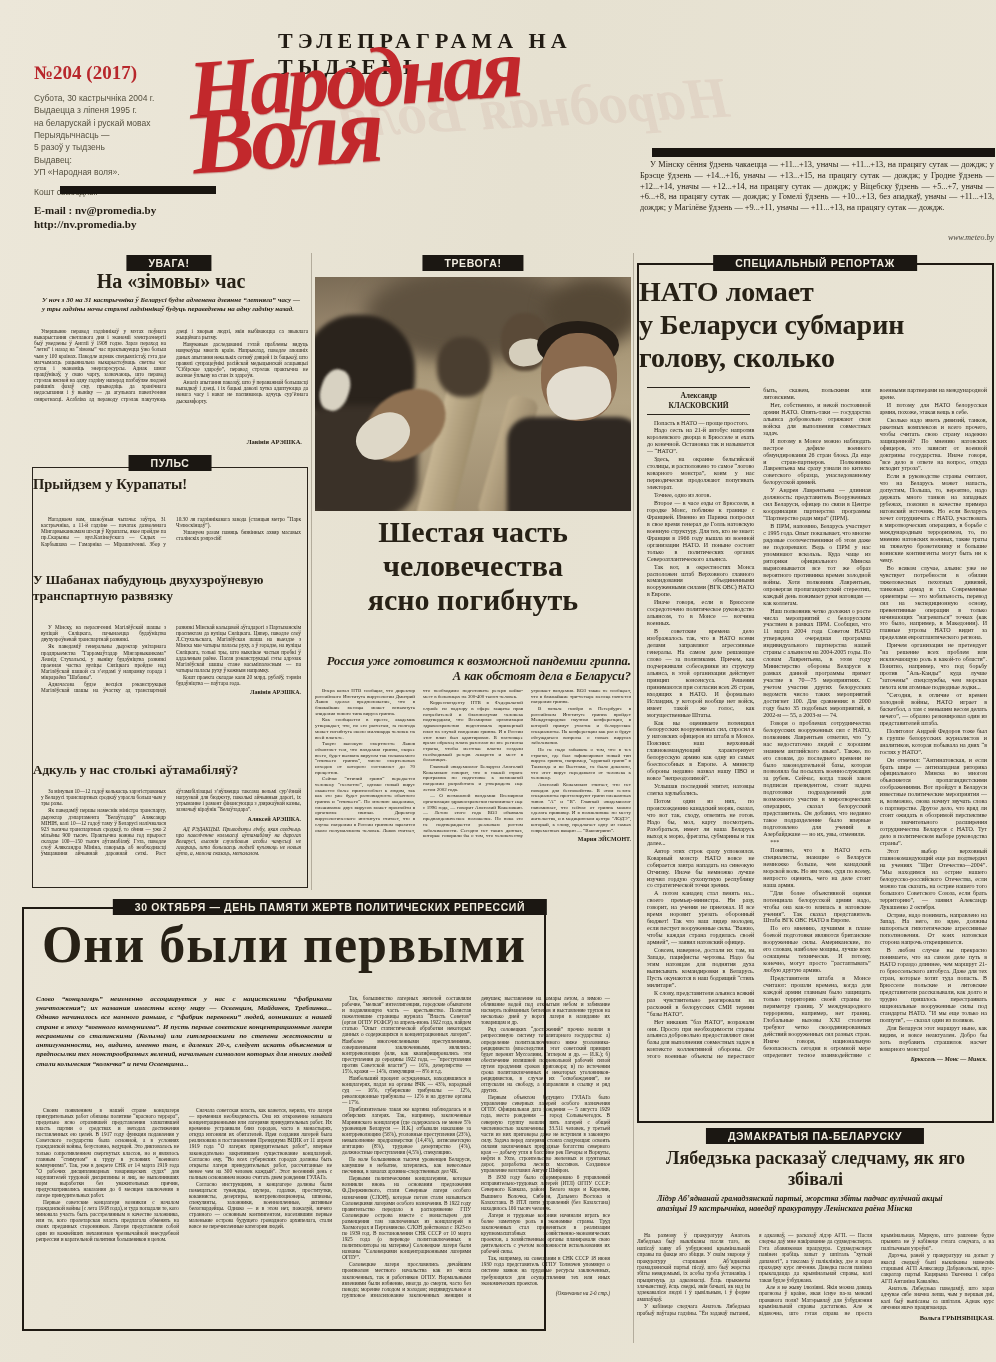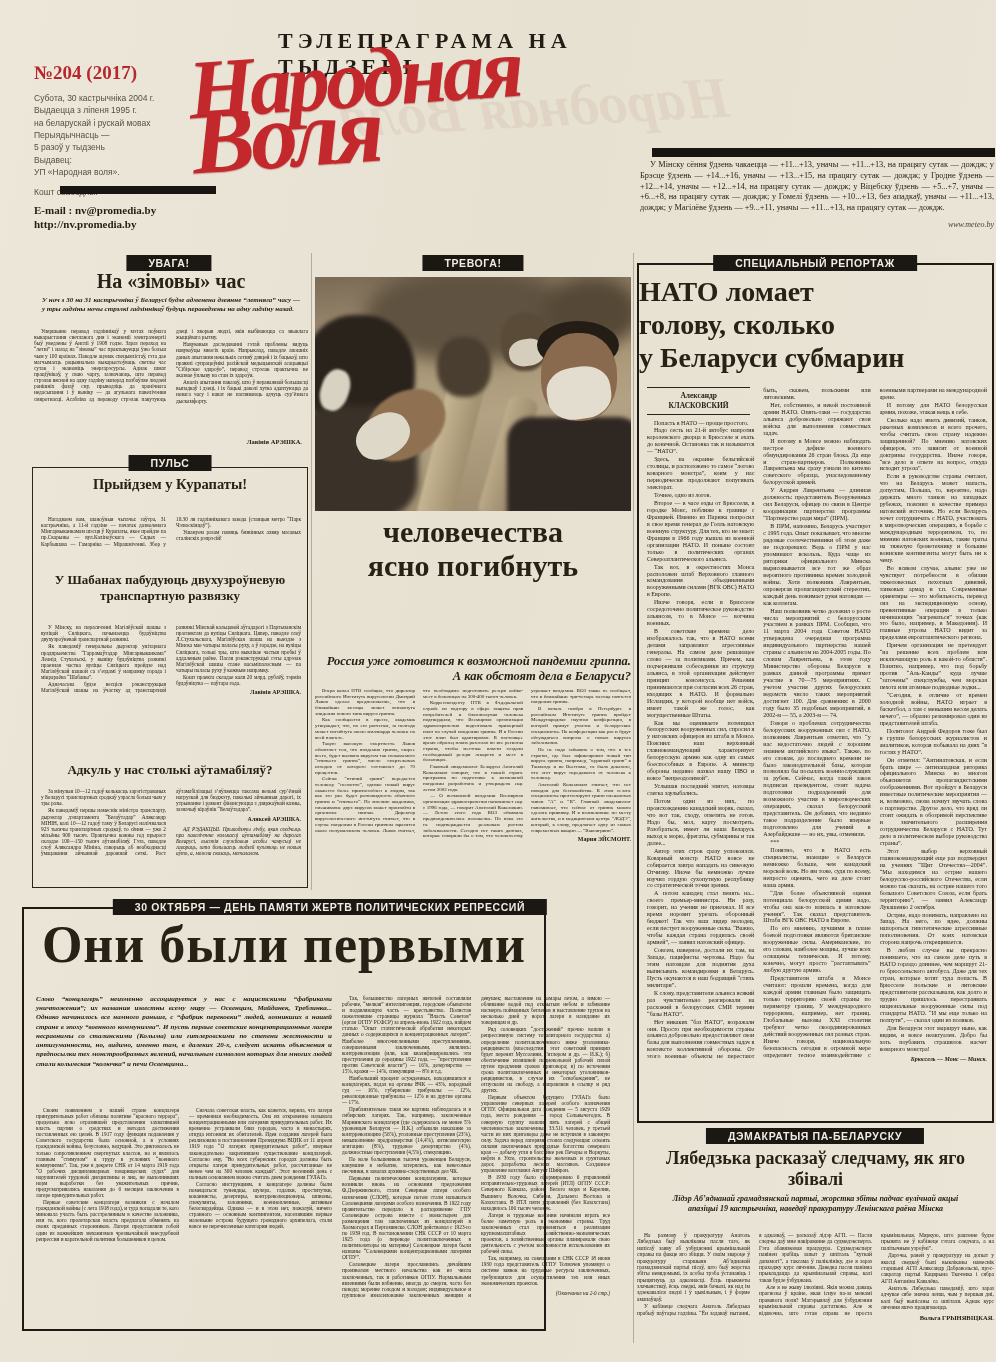--- a/index.html
+++ b/index.html
@@ -28,21 +28,21 @@
   .logo{position:absolute;left:190px;top:40px;transform:rotate(-4deg);color:#c2282c;
       font-style:italic;font-weight:bold;line-height:.92;letter-spacing:-4px;
       text-shadow:0 1px 1px rgba(140,20,22,.35)}
   .logo .l1{display:block;font-size:84px}
   .logo .l2{display:block;font-size:94px;margin:-30px 0 0 0}
 
   
   .weather{position:absolute;left:640px;top:160px;width:354px}
   .weather-title{text-align:center;font-weight:bold;font-style:italic;font-size:15px;margin-bottom:3px}
   .weather-text{font-size:8.3px;line-height:1.3;text-align:justify;text-indent:10px}
-  .weather-credit{text-align:right;font-style:italic;font-size:8px;margin-top:6px;color:#46413a}
+  .weather-credit{text-align:right;font-style:italic;font-size:8px;margin-top:19px;color:#46413a}
 
   
   .tag{position:absolute;background:#1b1712;color:#f1ecdf;font-family:"Liberation Sans",sans-serif;
       font-weight:bold;font-size:10.5px;letter-spacing:.6px;padding:2px 22px;white-space:nowrap;
       transform:translateX(-50%);z-index:5}
   .vr{position:absolute;width:1px;background:#b3ac9c}
   .colflow{text-align:justify;overflow:hidden;column-fill:balance}
   .colflow p{margin:0 0 1px;text-indent:7px}
   .byline{text-indent:0 !important;text-align:right;font-weight:bold;margin-top:3px !important}
   .note{font-style:italic}
@@ -53,21 +53,21 @@
       font-weight:bold;font-size:20px}
   .uvaga-lead{position:absolute;left:42px;top:296px;width:258px;font-weight:bold;font-style:italic;
       font-size:7px;line-height:1.3;text-align:justify}
   .uvaga-body{position:absolute;left:34px;top:328px;width:274px;height:106px;
       column-count:2;column-gap:10px;font-size:5.3px;line-height:1.16}
   .uvaga-byline{position:absolute;left:34px;top:438px;width:268px;text-align:right;
       font-weight:bold;font-size:6.5px}
 
   
   .pulse-box{position:absolute;left:32px;top:467px;width:276px;height:421px;border:1.5px solid #2a241c}
-  .pulse-box .ttl{position:absolute;width:100%;text-align:center;font-weight:bold;line-height:1.2}
+  .pulse-box .ttl{position:absolute;width:100%;font-weight:bold;line-height:1.2}
   .p-t1{top:8px;font-size:14.5px}
   .p-b1{position:absolute;left:8px;top:48px;width:260px;height:52px;column-count:2}
   .p-t2{top:104px;font-size:13px;line-height:1.25}
   .p-b2{position:absolute;left:8px;top:156px;width:260px;height:124px;column-count:2}
   .p-t3{top:294px;font-size:13px}
   .p-b3{position:absolute;left:8px;top:320px;width:260px;height:94px;column-count:2}
   .pulse-box .colflow{font-size:5.3px;line-height:1.16;column-gap:10px}
   .pulse-box .byline{font-size:6px}
   .p-b3 .note{margin-top:3px}
 
@@ -103,21 +103,21 @@
       font-size:7px;line-height:1.32;text-align:justify}
   .rep-left{position:absolute;left:12px;top:198px;width:296px;height:214px;
       column-count:2;column-gap:10px;font-size:5.3px;line-height:1.15}
   .rep-right{position:absolute;left:318px;top:86px;width:268px;height:328px;
       column-count:2;column-gap:10px;font-size:5.3px;line-height:1.15}
   .continuation{font-style:italic;text-align:right;text-indent:0 !important;margin-top:4px !important}
 
   
   .dem-hl{position:absolute;left:637px;top:1148px;width:357px;text-align:center;
       font-weight:bold;font-size:18px;line-height:1.15}
-  .dem-sub{position:absolute;left:657px;top:1194px;width:317px;text-align:center;
+  .dem-sub{position:absolute;left:657px;top:1194px;width:317px;
       font-weight:bold;font-style:italic;font-size:8px;line-height:1.3}
   .dem-body{position:absolute;left:637px;top:1232px;width:357px;height:118px;
       column-count:3;column-gap:9px;font-size:5.5px;line-height:1.16}
   .dem-body .byline{font-size:6.5px}
 </style>
 </head>
 <body>
 
 <div class="page">
 
@@ -206,20 +206,21 @@
     <div style="left:40px;top:138px;width:56px;height:42px;background:#ded8c8;border-radius:46%;transform:rotate(-30deg)"></div>
     <div style="left:122px;top:60px;width:54px;height:60px;background:#4a3e30;border-radius:45%;filter:blur(2px)"></div>
     <div style="left:186px;top:36px;width:48px;height:58px;background:#5a4a38;border-radius:45%;filter:blur(1.5px)"></div>
     <div style="left:194px;top:62px;width:36px;height:27px;background:#d5cebc;border-radius:45%;transform:rotate(-10deg)"></div>
     <div style="left:192px;top:140px;width:135px;height:100px;background:#2f2822;border-radius:24px 24px 0 0;filter:blur(2px)"></div>
     <div style="left:222px;top:44px;width:82px;height:48px;background:#241d16;border-radius:50%"></div>
     <div style="left:226px;top:56px;width:76px;height:88px;background:#8a6a4e;border-radius:46%"></div>
     <div style="left:232px;top:90px;width:64px;height:52px;background:#e3ddd0;border-radius:42%;transform:rotate(-8deg)"></div>
   </div>
   <div class="flu-hl hl">
+      <p>Шестая часть</p>
       <p>человечества</p>
       <p>ясно погибнуть</p>
     </div>
   <div class="flu-sub hl">
       <p>Россия уже готовится к возможной пандемии гриппа.</p>
       <p>А как обстоят дела в Беларуси?</p>
     </div>
   <div class="flu-body colflow">
     <div>
         <p>Вчера канал НТВ сообщил, что директор российского Института вирусологии Дмитрий Львов сделал предположение, что в ближайшие месяцы может вспыхнуть эпидемия нового типа вируса гриппа.</p>
@@ -233,22 +234,22 @@
         <p>Но не надо забывать о том, что в тех странах, где был зафиксирован новый тип вируса гриппа, например, “куриный грипп” в Таиланде и во Вьетнаме, не было доказано, что этот вирус передавался от человека к человеку.</p>
         <p>Анатолий Кожемякин считает, что нет поводов для беспокойства. В этом сезоне специалисты прогнозируют грипп смешанных типов “А” и “В”. Главный эпидемиолог напоминает, что сейчас от гриппа можно сделать прививку. И в поликлинике по месту жительства, и в медицинском центре “ЛОДЭ”, который, к слову, предлагает одну из самых современных вакцин — “Ваксигрипп”.</p>
       </div>
     <p class="byline">Мария ЭЙСМОНТ.</p>
   </div>
 
   <div class="tag" style="left:815px;top:255px">СПЕЦИАЛЬНЫЙ РЕПОРТАЖ</div>
   <div class="nato-box">
     <div class="nato-hl hl">
         <p>НАТО ломает</p>
+        <p>у Беларуси субмарин</p>
         <p>голову, сколько</p>
-        <p>у Беларуси субмарин</p>
       </div>
     <div class="nato-flow">
       <div class="author-block">
         <span>Александр</span>
         <span>КЛАСКОВСКИЙ</span>
       </div>
       <div>
           <p>Попасть в НАТО — проще простого.</p>
           <p>Надо сесть на 21-й автобус напротив королевского дворца в Брюсселе и ехать до конечной. Остановка так и называется — “НАТО”.</p>
           <p>Здесь, на окраине бельгийской столицы, и расположено то самое “логово коварного монстра”, коим у нас периодически продолжают попугивать электорат.</p>

